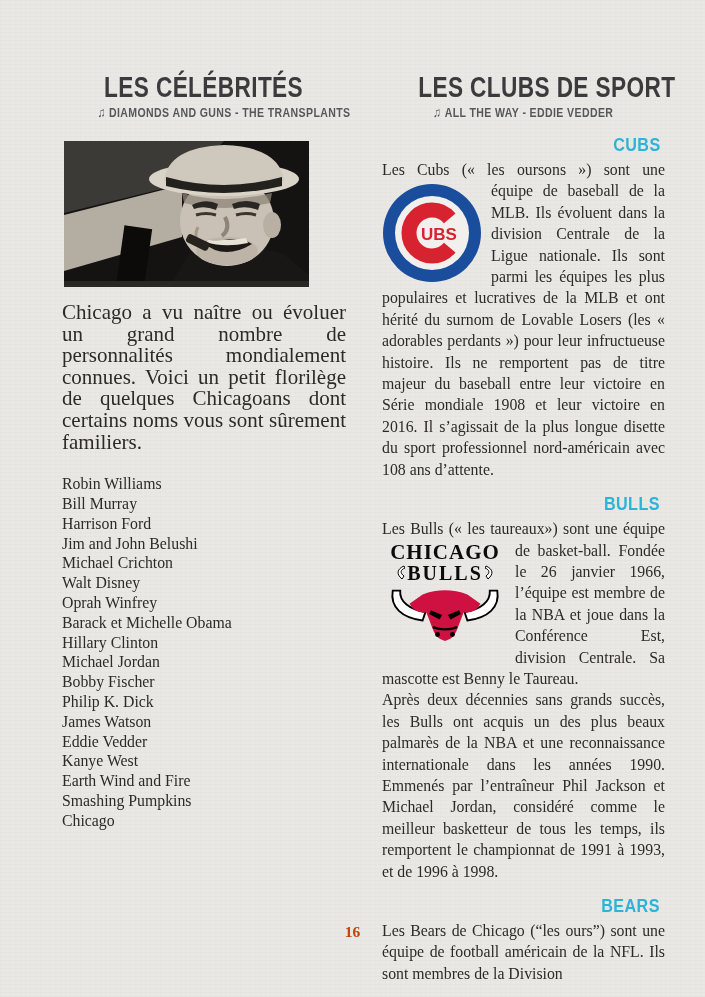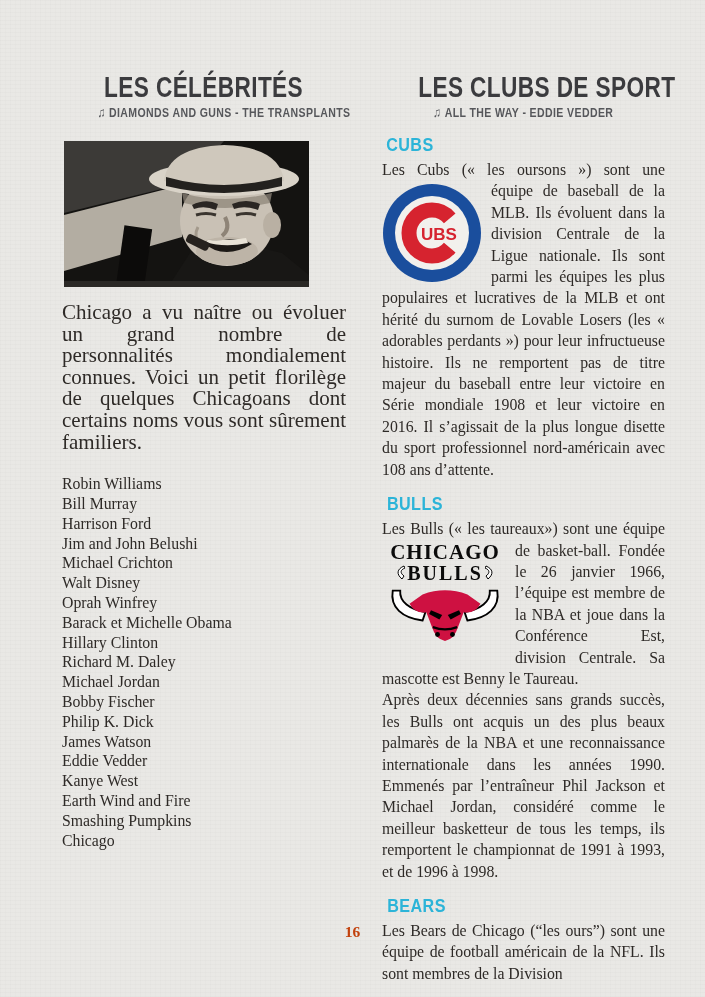--- a/index.html
+++ b/index.html
@@ -56,21 +56,21 @@
 
   .intro {
     margin-top:15px;
     font-size:21px;
     line-height:21.6px;
     text-align:justify;
   }
   .names { margin-top:19px; }
   .names > div { font-size:15.8px; line-height:19.8px; }
 
-  .section-head-row { text-align:left; margin-top:13px; margin-bottom:3px; }
+  .section-head-row { text-align:right; margin-top:13px; margin-bottom:3px; }
   .section-head {
     display:inline-block;
     font-family:"Liberation Sans", sans-serif;
     font-weight:bold;
     font-size:19px;
     color:#2cb4d8;
     letter-spacing:0.5px;
     transform:scaleX(0.85);
     transform-origin:center;
     white-space:nowrap;
@@ -172,21 +172,20 @@
     <div class="names">
       <div>Robin Williams</div>
       <div>Bill Murray</div>
       <div>Harrison Ford</div>
       <div>Jim and John Belushi</div>
       <div>Michael Crichton</div>
       <div>Walt Disney</div>
       <div>Oprah Winfrey</div>
       <div>Barack et Michelle Obama</div>
       <div>Hillary Clinton</div>
-      <div>Richard M. Daley</div>
       <div>Michael Jordan</div>
       <div>Bobby Fischer</div>
       <div>Philip K. Dick</div>
       <div>James Watson</div>
       <div>Eddie Vedder</div>
       <div>Kanye West</div>
       <div>Earth Wind and Fire</div>
       <div>Smashing Pumpkins</div>
       <div>Chicago</div>
     </div>

